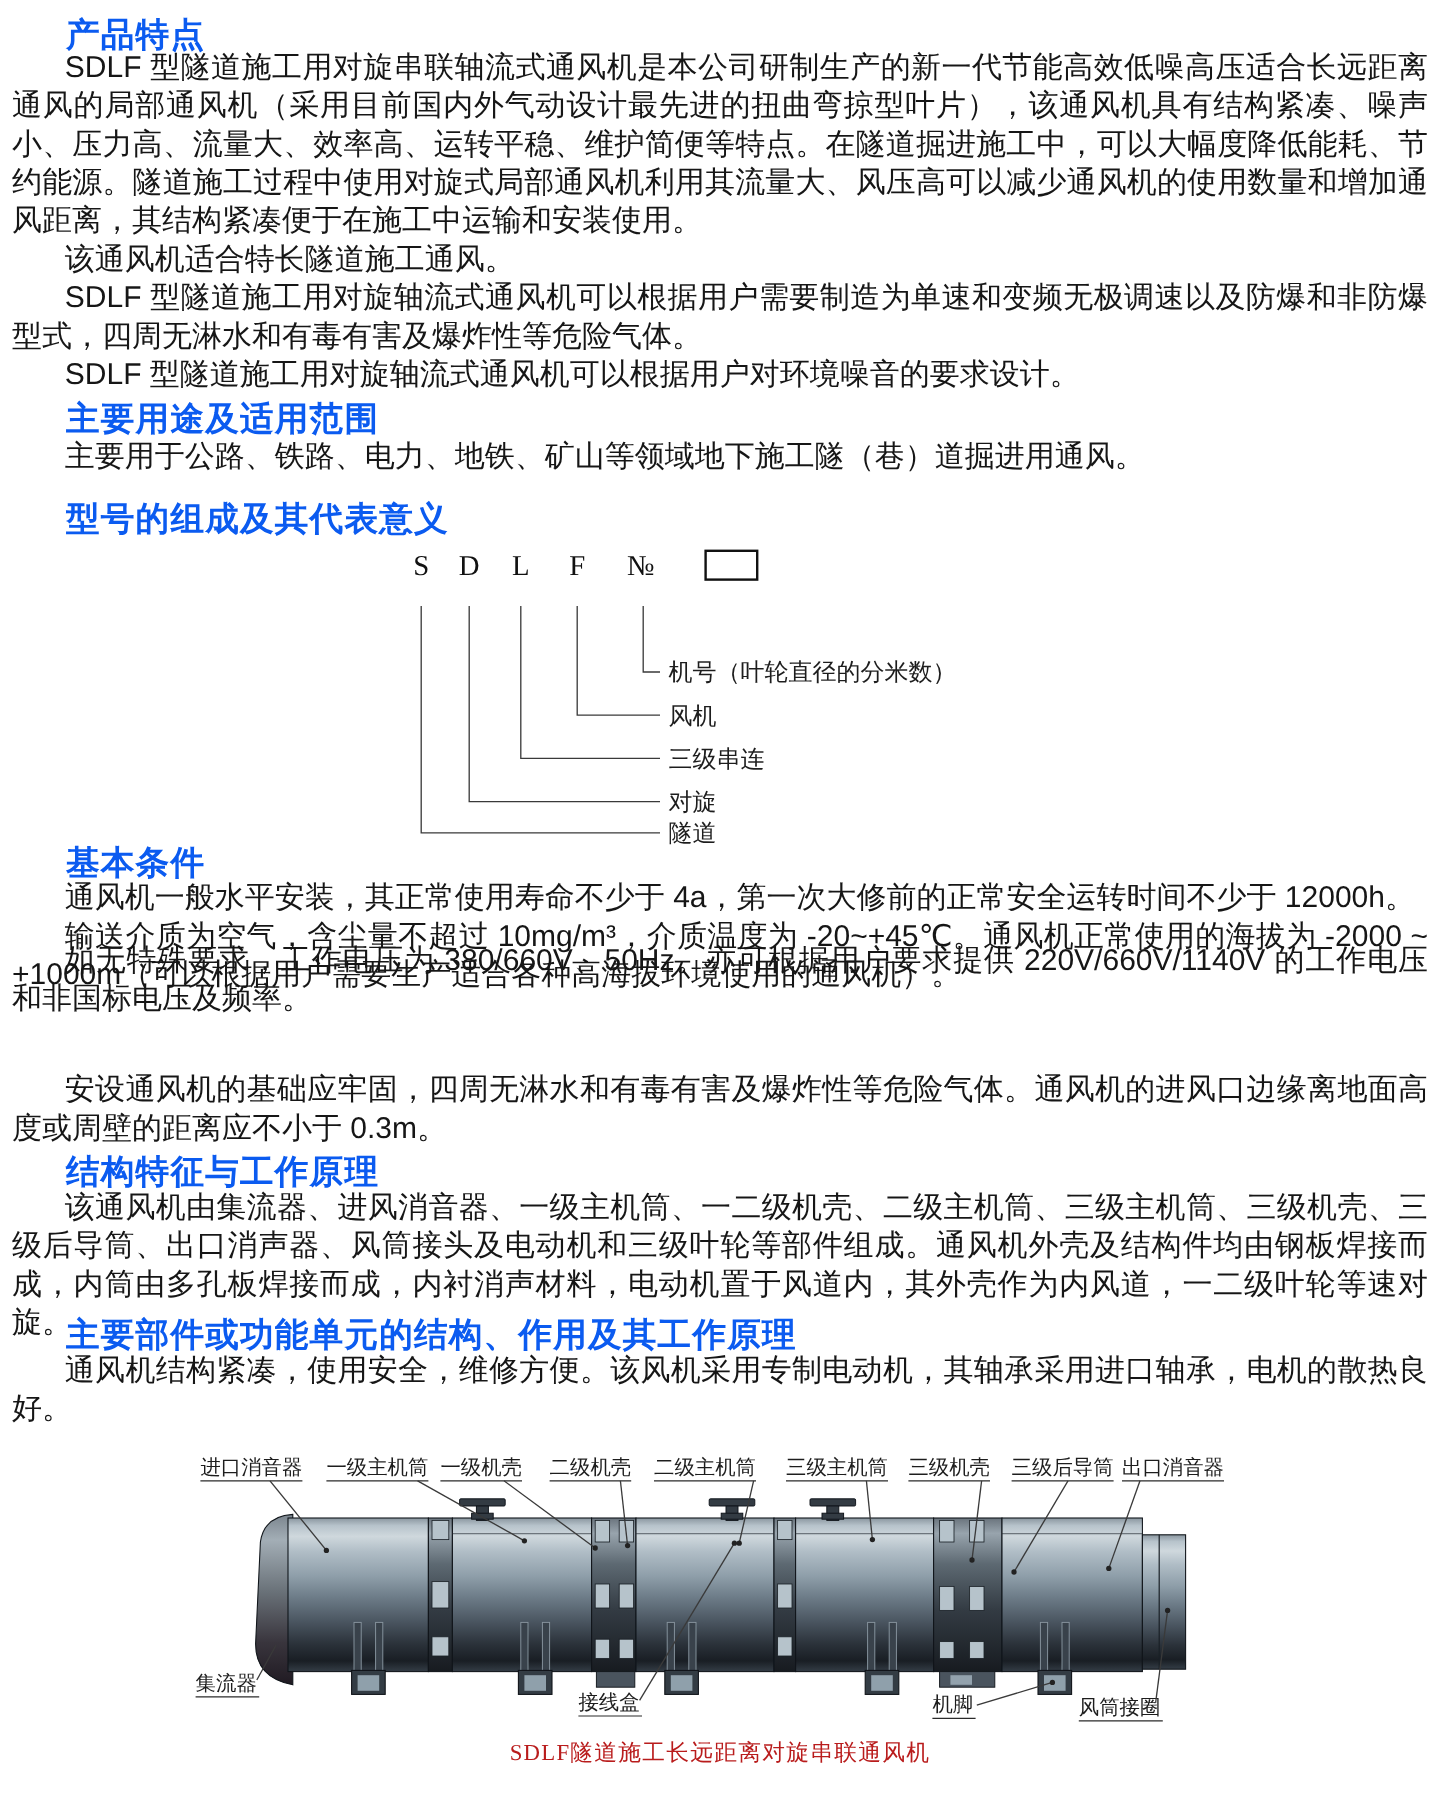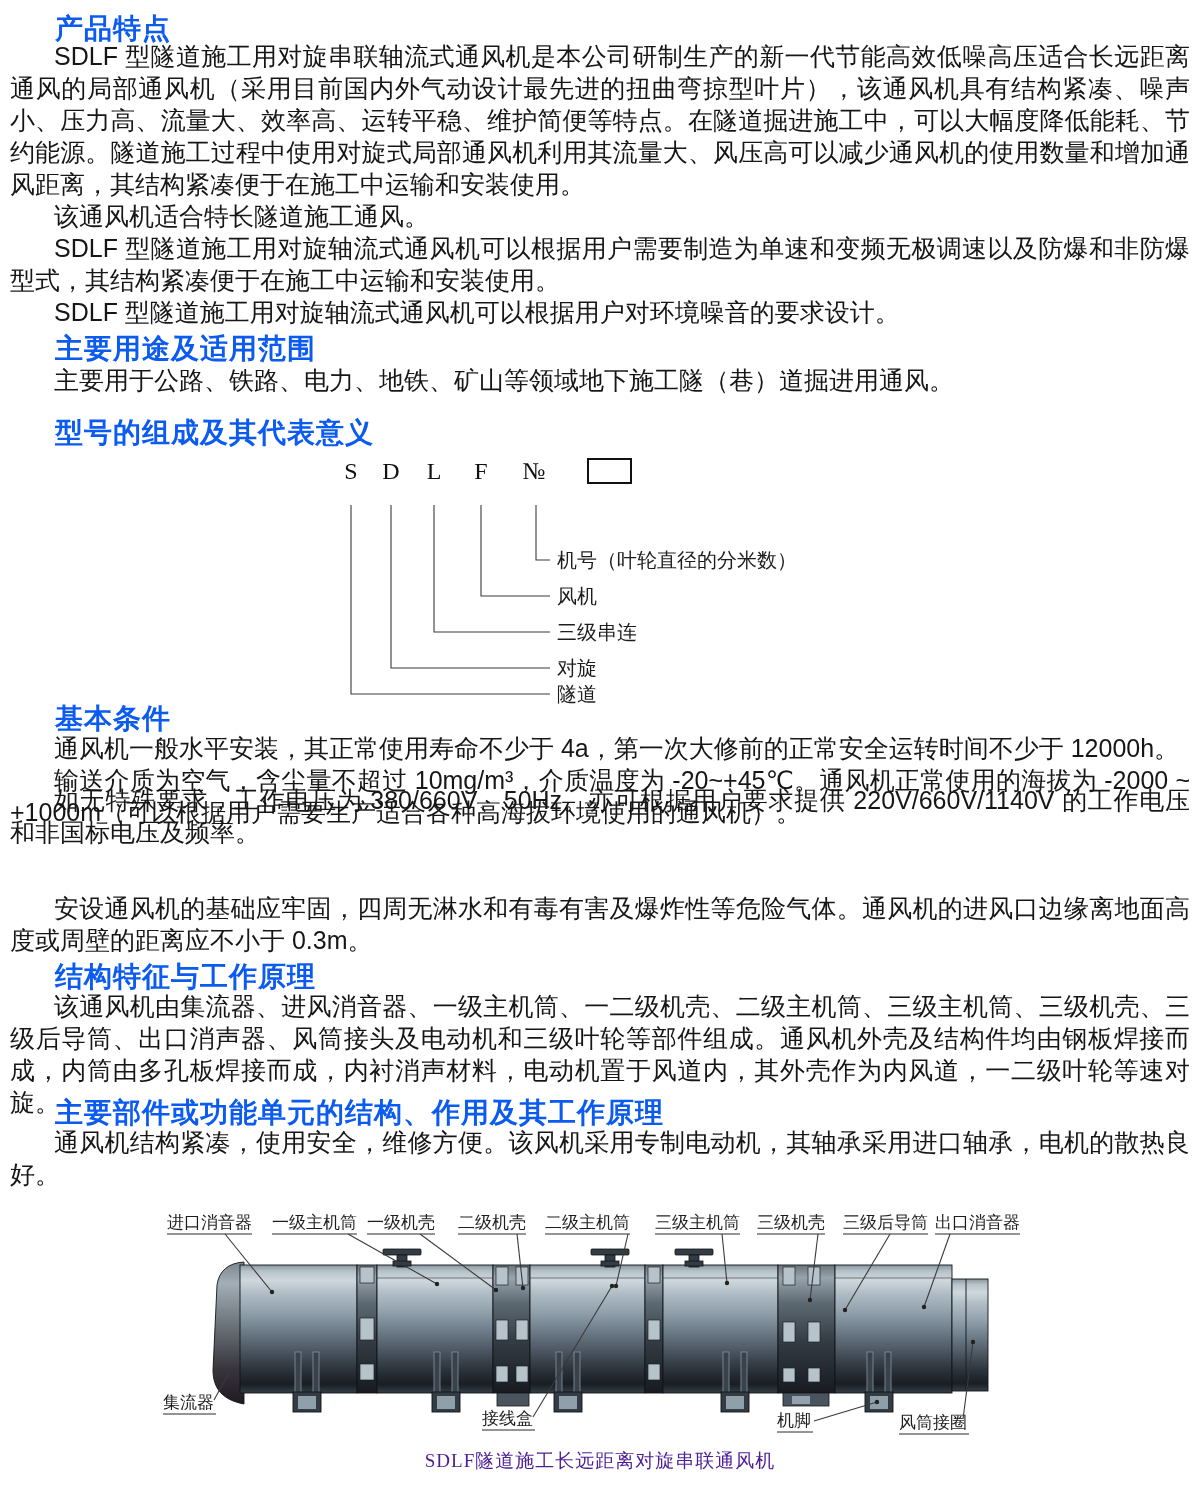--- a/index.html
+++ b/index.html
@@ -26,32 +26,32 @@
   .dot{fill:#222;}
   .seg{stroke:#10151a;stroke-width:0.9;}
   .lug{fill:#b6c3cb;stroke:#1c2228;stroke-width:0.7;}
   .handle{fill:#333b43;stroke:#0f141a;stroke-width:0.8;}
   .foot-stem{fill:#39424b;stroke:#87949e;stroke-width:0.8;}
   .foot-block{fill:#333c44;stroke:#0f1318;stroke-width:0.9;}
   .foot-face{fill:#8fa0ab;}
   .caption{
     position:absolute;left:0;width:1200px;text-align:center;
     font-family:"Liberation Serif","DejaVu Serif",serif;
-    font-size:19px;color:#4c1d95;letter-spacing:1px;
+    font-size:19px;color:#b91c1c;letter-spacing:1px;
   }
 </style>
 </head>
 <body>
 
 <div class="page">
 
   <h2 class="hd" style="top:10px">产品特点</h2>
   <p class="para" style="top:40px">SDLF 型隧道施工用对旋串联轴流式通风机是本公司研制生产的新一代节能高效低噪高压适合长远距离通风的局部通风机（采用目前国内外气动设计最先进的扭曲弯掠型叶片），该通风机具有结构紧凑、噪声小、压力高、流量大、效率高、运转平稳、维护简便等特点。在隧道掘进施工中，可以大幅度降低能耗、节约能源。隧道施工过程中使用对旋式局部通风机利用其流量大、风压高可以减少通风机的使用数量和增加通风距离，其结构紧凑便于在施工中运输和安装使用。</p>
   <p class="para" style="top:200px">该通风机适合特长隧道施工通风。</p>
-  <p class="para" style="top:232px">SDLF 型隧道施工用对旋轴流式通风机可以根据用户需要制造为单速和变频无极调速以及防爆和非防爆型式，其结构紧凑便于在施工中运输和安装使用。</p>
+  <p class="para" style="top:232px">SDLF 型隧道施工用对旋轴流式通风机可以根据用户需要制造为单速和变频无极调速以及防爆和非防爆型式，四周无淋水和有毒有害及爆炸性等危险气体。</p>
   <p class="para" style="top:296px">SDLF 型隧道施工用对旋轴流式通风机可以根据用户对环境噪音的要求设计。</p>
 
   <h2 class="hd" style="top:330px">主要用途及适用范围</h2>
   <p class="para" style="top:364px">主要用于公路、铁路、电力、地铁、矿山等领域地下施工隧（巷）道掘进用通风。</p>
 
   <h2 class="hd" style="top:414px">型号的组成及其代表意义</h2>
 
   <svg class="diagram-svg" style="top:440px" width="1200" height="270" viewBox="0 440 1200 270">
     <text class="code-letter" x="351" y="479" text-anchor="middle">S</text>
     <text class="code-letter" x="391" y="479" text-anchor="middle">D</text>

